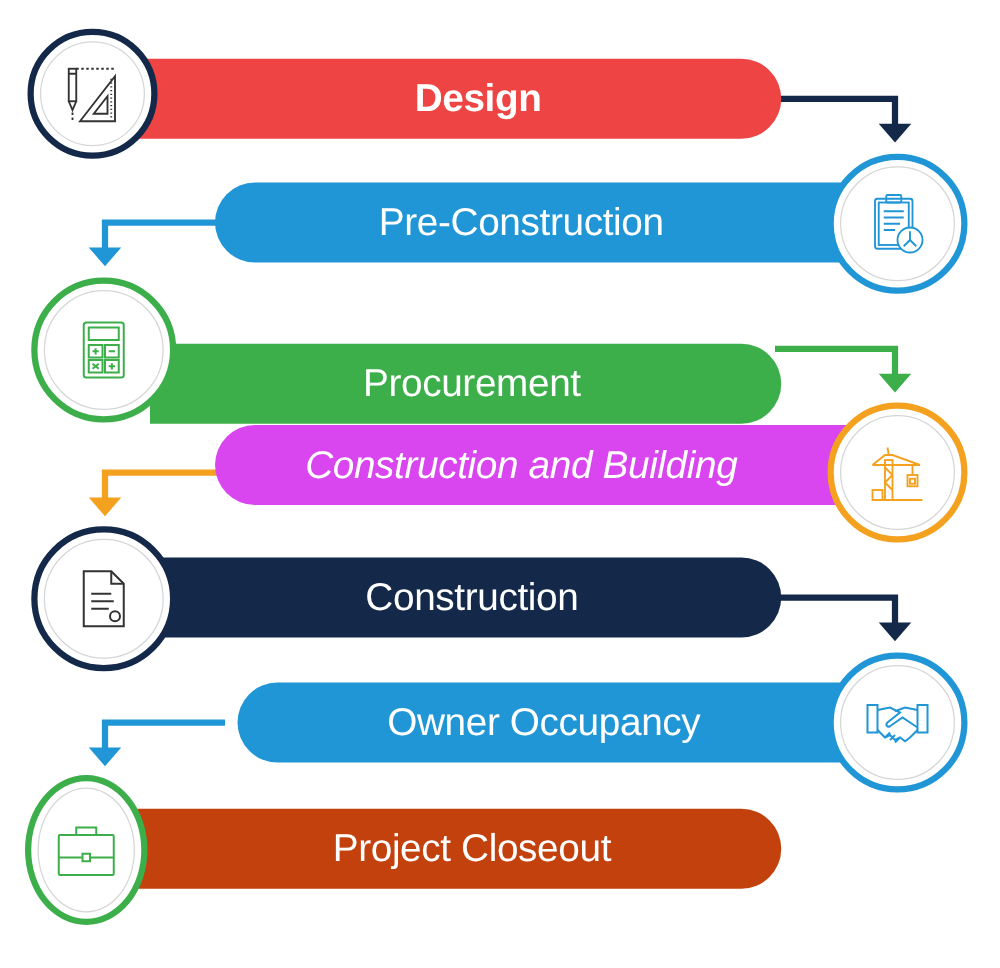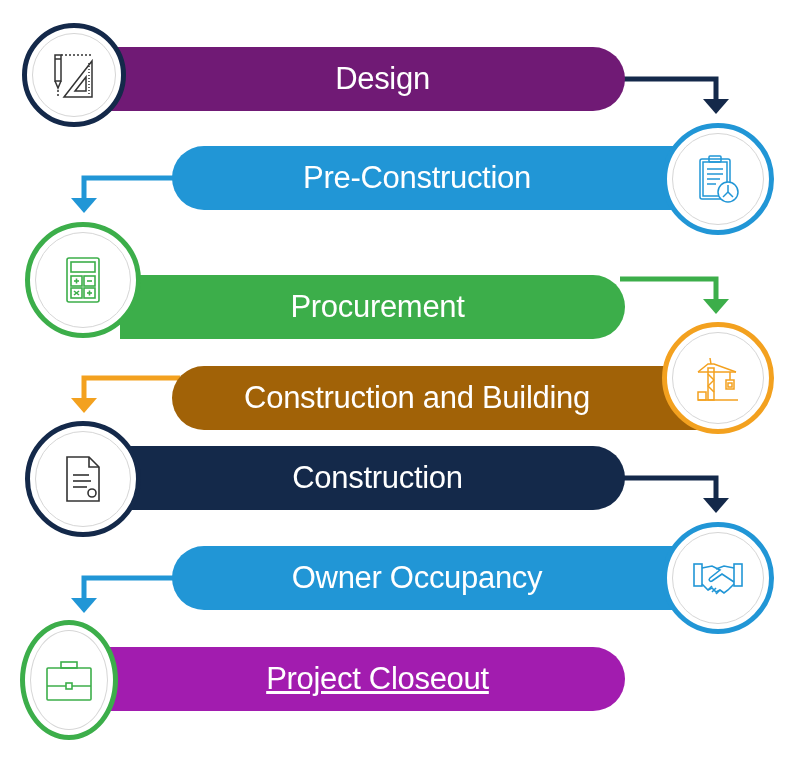--- a/index.html
+++ b/index.html
@@ -42,21 +42,21 @@
     <polyline points="620,478 716,478 716,499" fill="none" stroke-width="5"></polyline>
     <polygon points="703,498 729,498 716,513" stroke="none"></polygon>
   </g>
 
   <g fill="#2196d6" stroke="#2196d6">
     <polyline points="180,578 84,578 84,599" fill="none" stroke-width="5"></polyline>
     <polygon points="71,598 97,598 84,613" stroke="none"></polygon>
   </g>
 </svg>
 
-<div class="bar right-round" style="left:110px; top:47px; width:515px; background:#701a75; padding-left:30px;">
+<div class="bar right-round" style="left:110px; top:47px; width:515px; background:#ef4444; padding-left:30px;font-weight:bold;">
   <span>Design</span>
 </div>
 <div class="circle" style="left:22px; top:23px; border-color:#14294a;">
   <svg viewBox="0 0 56 56" fill="none" stroke="#333" stroke-width="1.5">
     <rect x="9" y="8" width="6" height="26"></rect>
     <polyline points="9,34 12,41 15,34"></polyline>
     <line x1="9" y1="12" x2="15" y2="12"></line>
     <line x1="15" y1="8" x2="46" y2="8" stroke-dasharray="2,2"></line>
     <line x1="12" y1="43" x2="12" y2="50" stroke-dasharray="2,2"></line>
     <polygon points="46,14 46,50 18,50"></polygon>
@@ -98,21 +98,21 @@
     <line x1="19" y1="29" x2="24" y2="29"></line>
       <line x1="21.5" y1="26.5" x2="21.5" y2="31.5"></line>
     <line x1="32" y1="29" x2="37" y2="29"></line>
     <line x1="19" y1="39" x2="24" y2="43"></line>
       <line x1="24" y1="39" x2="19" y2="43"></line>
     <line x1="32" y1="41" x2="37" y2="41"></line>
       <line x1="34.5" y1="38.5" x2="34.5" y2="43.5"></line>
   </svg>
 </div>
 
-<div class="bar left-round" style="left:172px; top:366px; width:530px; background:#a16207; padding-right:40px;">
+<div class="bar left-round" style="left:172px; top:340px; width:530px; background:#d946ef; padding-right:40px;font-style:italic;">
   <span>Construction and Building</span>
 </div>
 <div class="circle" style="left:662px; top:322px; width:112px; height:112px; border-color:#f3a11f;">
   <svg viewBox="0 0 56 56" fill="none" stroke="#f3a11f" stroke-width="1.5">
     <line x1="8" y1="50" x2="48" y2="50"></line>
     <rect x="8" y="42" width="8" height="8"></rect>
     <rect x="18" y="18" width="6" height="32"></rect>
     <line x1="18" y1="24" x2="24" y2="30"></line>
       <line x1="24" y1="30" x2="18" y2="36"></line>
       <line x1="18" y1="36" x2="24" y2="42"></line>
@@ -132,37 +132,37 @@
   <svg viewBox="0 0 56 56" fill="none" stroke="#333" stroke-width="1.6">
     <path d="M12,6 H34 L44,16 V50 H12 Z"></path>
     <polyline points="34,6 34,16 44,16"></polyline>
     <line x1="18" y1="24" x2="34" y2="24"></line>
     <line x1="18" y1="30" x2="36" y2="30"></line>
     <line x1="18" y1="36" x2="32" y2="36"></line>
     <circle cx="37" cy="42" r="4"></circle>
   </svg>
 </div>
 
-<div class="bar left-round" style="left:172px; top:546px; width:530px; background:#2196d6; padding-right:40px;">
+<div class="bar left-round" style="left:190px; top:546px; width:530px; background:#2196d6; padding-right:40px;">
   <span>Owner Occupancy</span>
 </div>
 <div class="circle" style="left:662px; top:522px; width:112px; height:112px; border-color:#2196d6;">
   <svg viewBox="0 0 56 56" fill="none" stroke="#2196d6" stroke-width="1.6">
     <rect x="4" y="14" width="8" height="22"></rect>
     <rect x="44" y="14" width="8" height="22"></rect>
     <path d="M12,18 L22,16 L30,20 L20,28 C18,30 20,32 22,31 L32,24 L44,32"></path>
     <path d="M44,18 L34,16 L26,19"></path>
     <path d="M12,34 L18,40 L22,38 L26,42 L30,40 L34,43 L38,40 L44,34"></path>
     <line x1="18" y1="40" x2="22" y2="36"></line>
     <line x1="22" y1="42" x2="26" y2="38"></line>
     <line x1="26" y1="44" x2="30" y2="40"></line>
   </svg>
 </div>
 
-<div class="bar right-round" style="left:110px; top:647px; width:515px; background:#a21caf; padding-left:20px;text-decoration:underline;">
+<div class="bar right-round" style="left:110px; top:647px; width:515px; background:#c2410c; padding-left:20px;">
   <span>Project Closeout</span>
 </div>
 <div class="circle" style="left:20px; top:620px; width:98px; height:120px; border-color:#3cae4a;">
   <svg viewBox="0 0 56 56" fill="none" stroke="#3cae4a" stroke-width="1.6">
     <rect x="6" y="16" width="44" height="32" rx="1"></rect>
     <rect x="20" y="10" width="16" height="6"></rect>
     <line x1="6" y1="34" x2="50" y2="34"></line>
     <rect x="25" y="31" width="6" height="6" fill="#fff"></rect>
   </svg>
 </div>

